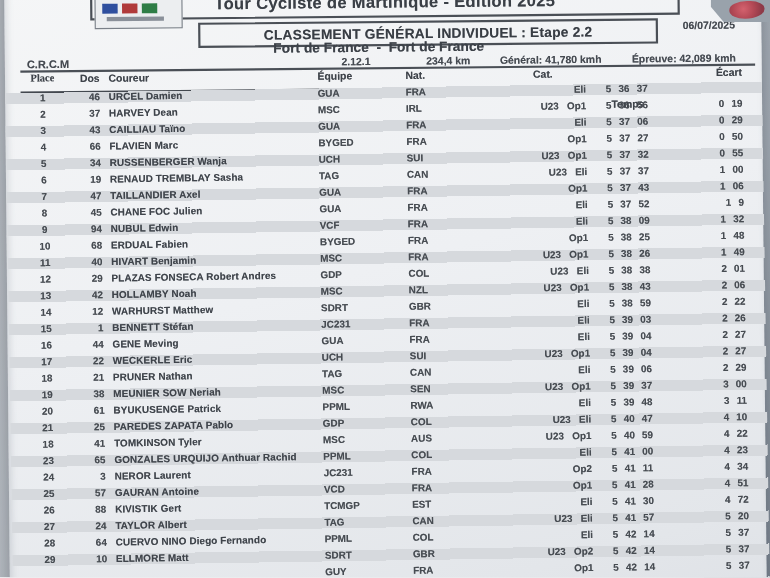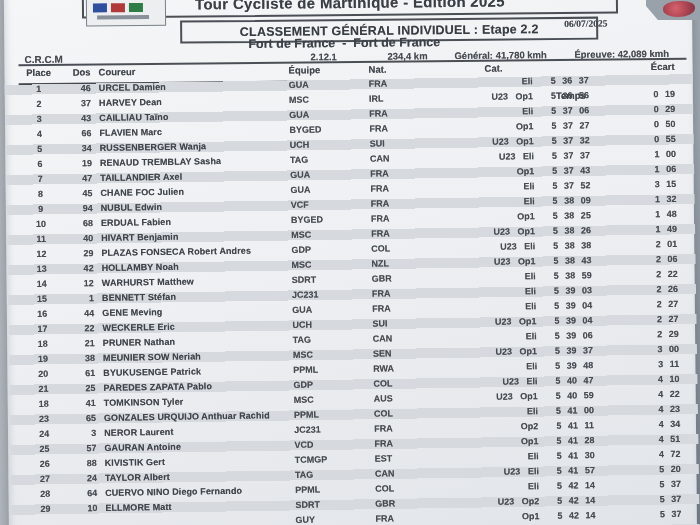--- a/index.html
+++ b/index.html
@@ -20,35 +20,35 @@
   .banner1 span{position:static;font-size:15px;font-weight:700;letter-spacing:.3px;color:#3a3f46;white-space:nowrap;}
   .logo{left:82px;top:14px;width:78px;height:28px;background:#eceef0;border:1px solid #7a8088;overflow:hidden;}
   .logo i{display:block;}
   .logo .m1{left:6px;top:6px;width:14px;height:9px;background:#2f4f9e;}
   .logo .m2{left:24px;top:6px;width:14px;height:9px;background:#b03a3a;}
   .logo .m3{left:42px;top:6px;width:14px;height:9px;background:#2e7d46;}
   .logo .m4{left:10px;top:18px;width:52px;height:4px;background:#8a9099;}
   .banner2{left:176px;top:39px;width:418px;height:23px;border:2px solid #4a4f56;box-sizing:border-box;
     display:flex;align-items:center;justify-content:center;}
   .banner2 span{position:static;font-size:12.5px;font-weight:700;letter-spacing:.2px;color:#383d44;white-space:nowrap;}
-  .date{left:560px;top:41px;width:104px;font-size:9.5px;font-weight:700;font-family:Liberation Serif, serif;}
+  .date{left:560px;top:41px;width:104px;text-align:right;font-size:9.5px;font-weight:700;}
   .route{left:170px;top:56px;width:340px;text-align:center;font-size:12.5px;font-weight:700;white-space:pre;color:#3c4148;}
   .info{top:71px;font-size:9.5px;font-weight:700;white-space:nowrap;}
   .i-org{left:20px;font-size:10px;}
   .i-code{left:306px;}
   .i-dist{left:383px;}
   .i-gen{left:450px;}
   .i-epr{left:570px;}
   .info b{font-weight:700;}
 
   
   .rule1{left:14px;top:81px;width:668px;height:2px;background:#4a4f56;}
   .rule2{left:14px;top:100px;width:668px;height:2.5px;background:#43484f;}
   .hlab{top:84px;height:14px;font-size:9.5px;font-weight:700;color:#3e434a;white-space:nowrap;}
-  .h-place{left:16px;width:36px;text-align:center;}
+  .h-place{left:16px;width:36px;text-align:center;font-family:Liberation Serif, serif;}
   .h-dos{left:52px;width:34px;text-align:right;}
   .h-cour{left:94px;}
   .h-equ{left:284px;}
   .h-nat{left:364px;}
   .h-cat{left:480px;text-align:right;}
   .h-tmp{left:534px;width:64px;text-align:center;margin-top:28px;}
   .h-ecr{left:622px;width:48px;text-align:right;}
 
   
   #rows{left:0;top:99px;width:688px;height:500px;transform:rotate(-0.35deg);transform-origin:20px 0;}
@@ -185,21 +185,21 @@
           <span class="c ecart">1 06</span>
         </div>
         <div class="row">
           <span class="c place">8</span>
           <span class="c dos">45</span>
           <span class="c name">CHANE FOC Julien</span>
           <span class="c team">GUA</span>
           <span class="c nat">FRA</span>
           <span class="c cat">Eli</span>
           <span class="c temps">5 37 52</span>
-          <span class="c ecart">3 15</span>
+          <span class="c ecart">1 9</span>
         </div>
         <div class="row odd">
           <span class="c place">9</span>
           <span class="c dos">94</span>
           <span class="c name">NUBUL Edwin</span>
           <span class="c team">VCF</span>
           <span class="c nat">FRA</span>
           <span class="c cat">Eli</span>
           <span class="c temps">5 38 09</span>
           <span class="c ecart">1 32</span>

